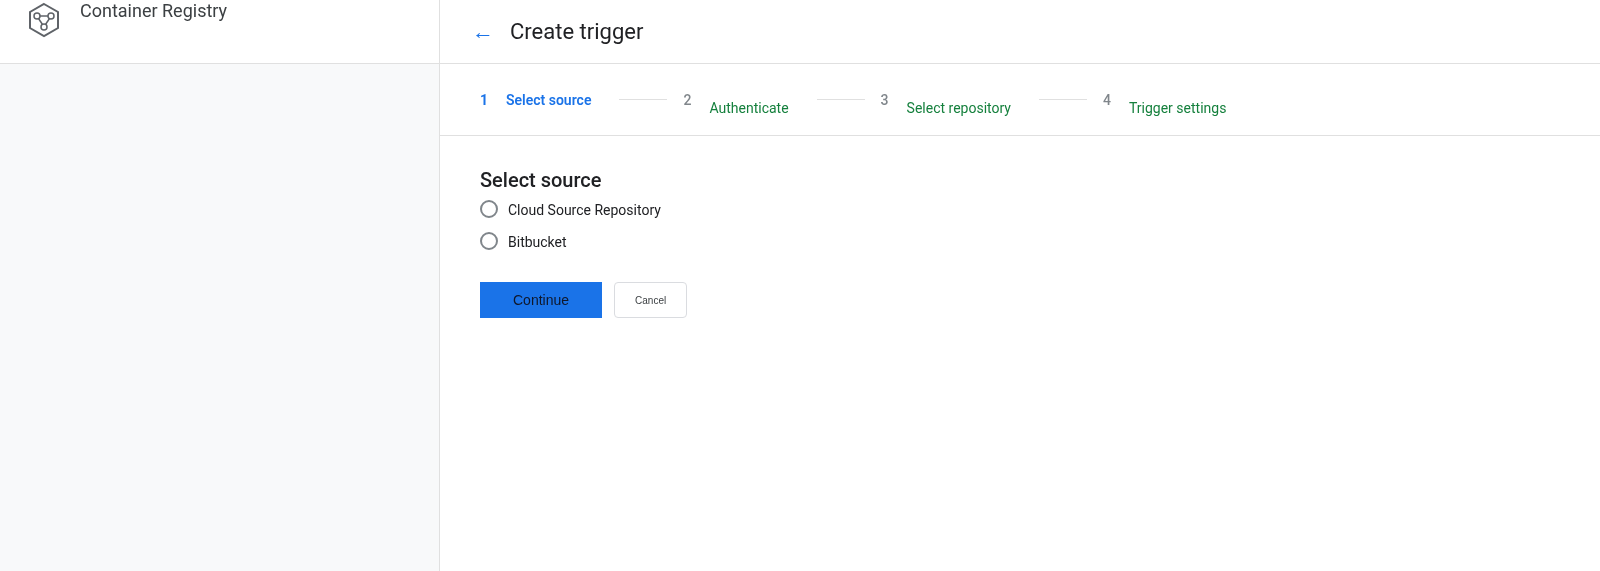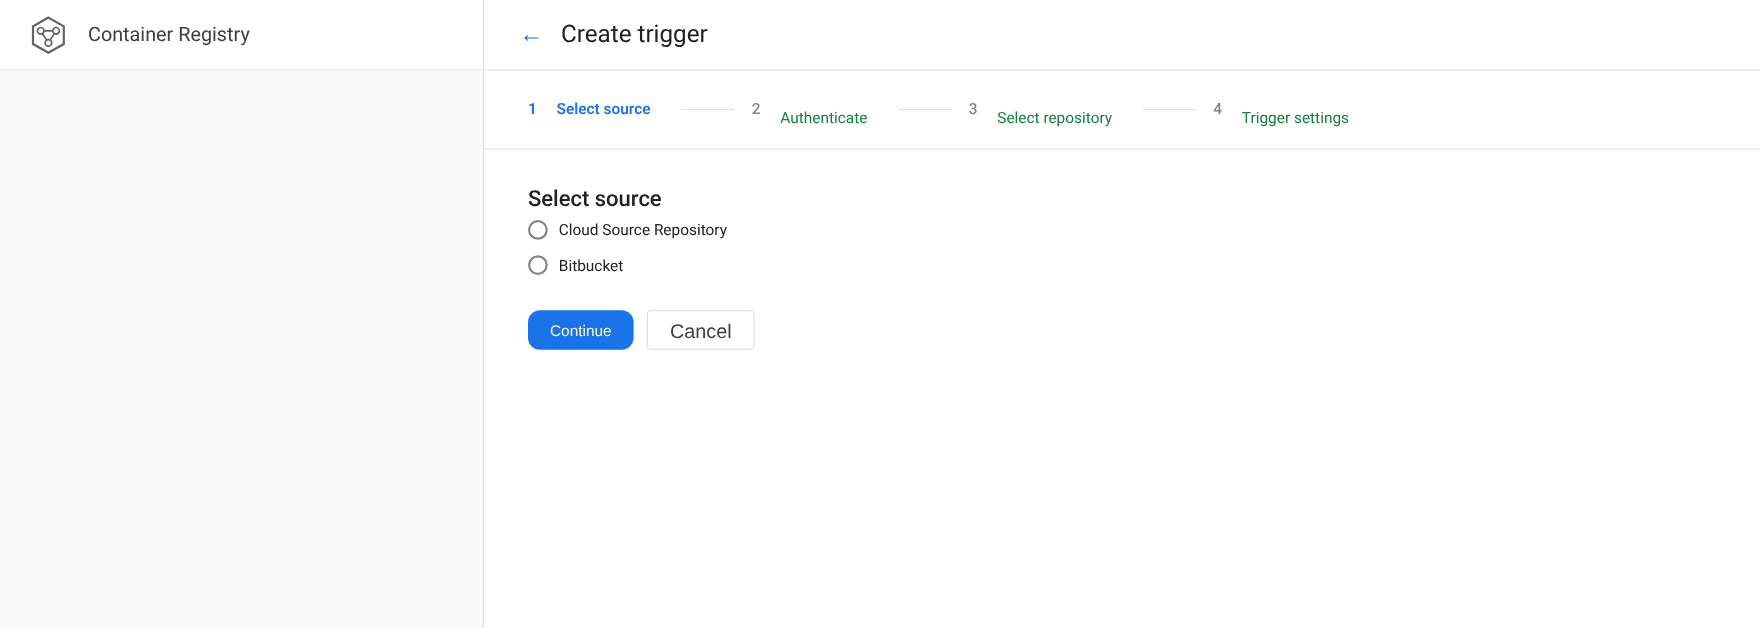--- a/index.html
+++ b/index.html
@@ -19,21 +19,21 @@
       align-items: center;
       height: 64px;
       background: #fff;
       border-bottom: 1px solid #e0e0e0;
     }
 
     .sidebar-header {
       width: 440px;
       min-width: 440px;
       display: flex;
-      align-items: center;
+      align-items: flex-start;
       padding: 0 24px;
       border-right: 1px solid #e0e0e0;
       height: 100%;
     }
 
     .logo-icon {
       width: 40px;
       height: 40px;
       margin-right: 16px;
       flex-shrink: 0;
@@ -210,37 +210,37 @@
 
     
     .button-group {
       display: flex;
       gap: 12px;
       align-items: center;
     }
 
     .btn-continue {
       background: #1a73e8;
-      color: #fef9c3;
+      color: #0f172a;
       border: none;
-      border-radius: 11px;
-      padding: 8px 20px;
+      border-radius: 0;
+      padding: 8px 33px;
       font-size: 14px;
       font-weight: 500;
       cursor: pointer;
       height: 36px;
     }
 
     .btn-cancel {
       background: #fff;
       color: #3c4043;
       border: 1px solid #dadce0;
       border-radius: 4px;
       padding: 8px 20px;
-      font-size: 18px;
+      font-size: 10px;
       font-weight: 500;
       cursor: pointer;
       height: 36px;
     }
   </style>
 </head>
 <body>
 
 <div class="header">
   <div class="sidebar-header">

